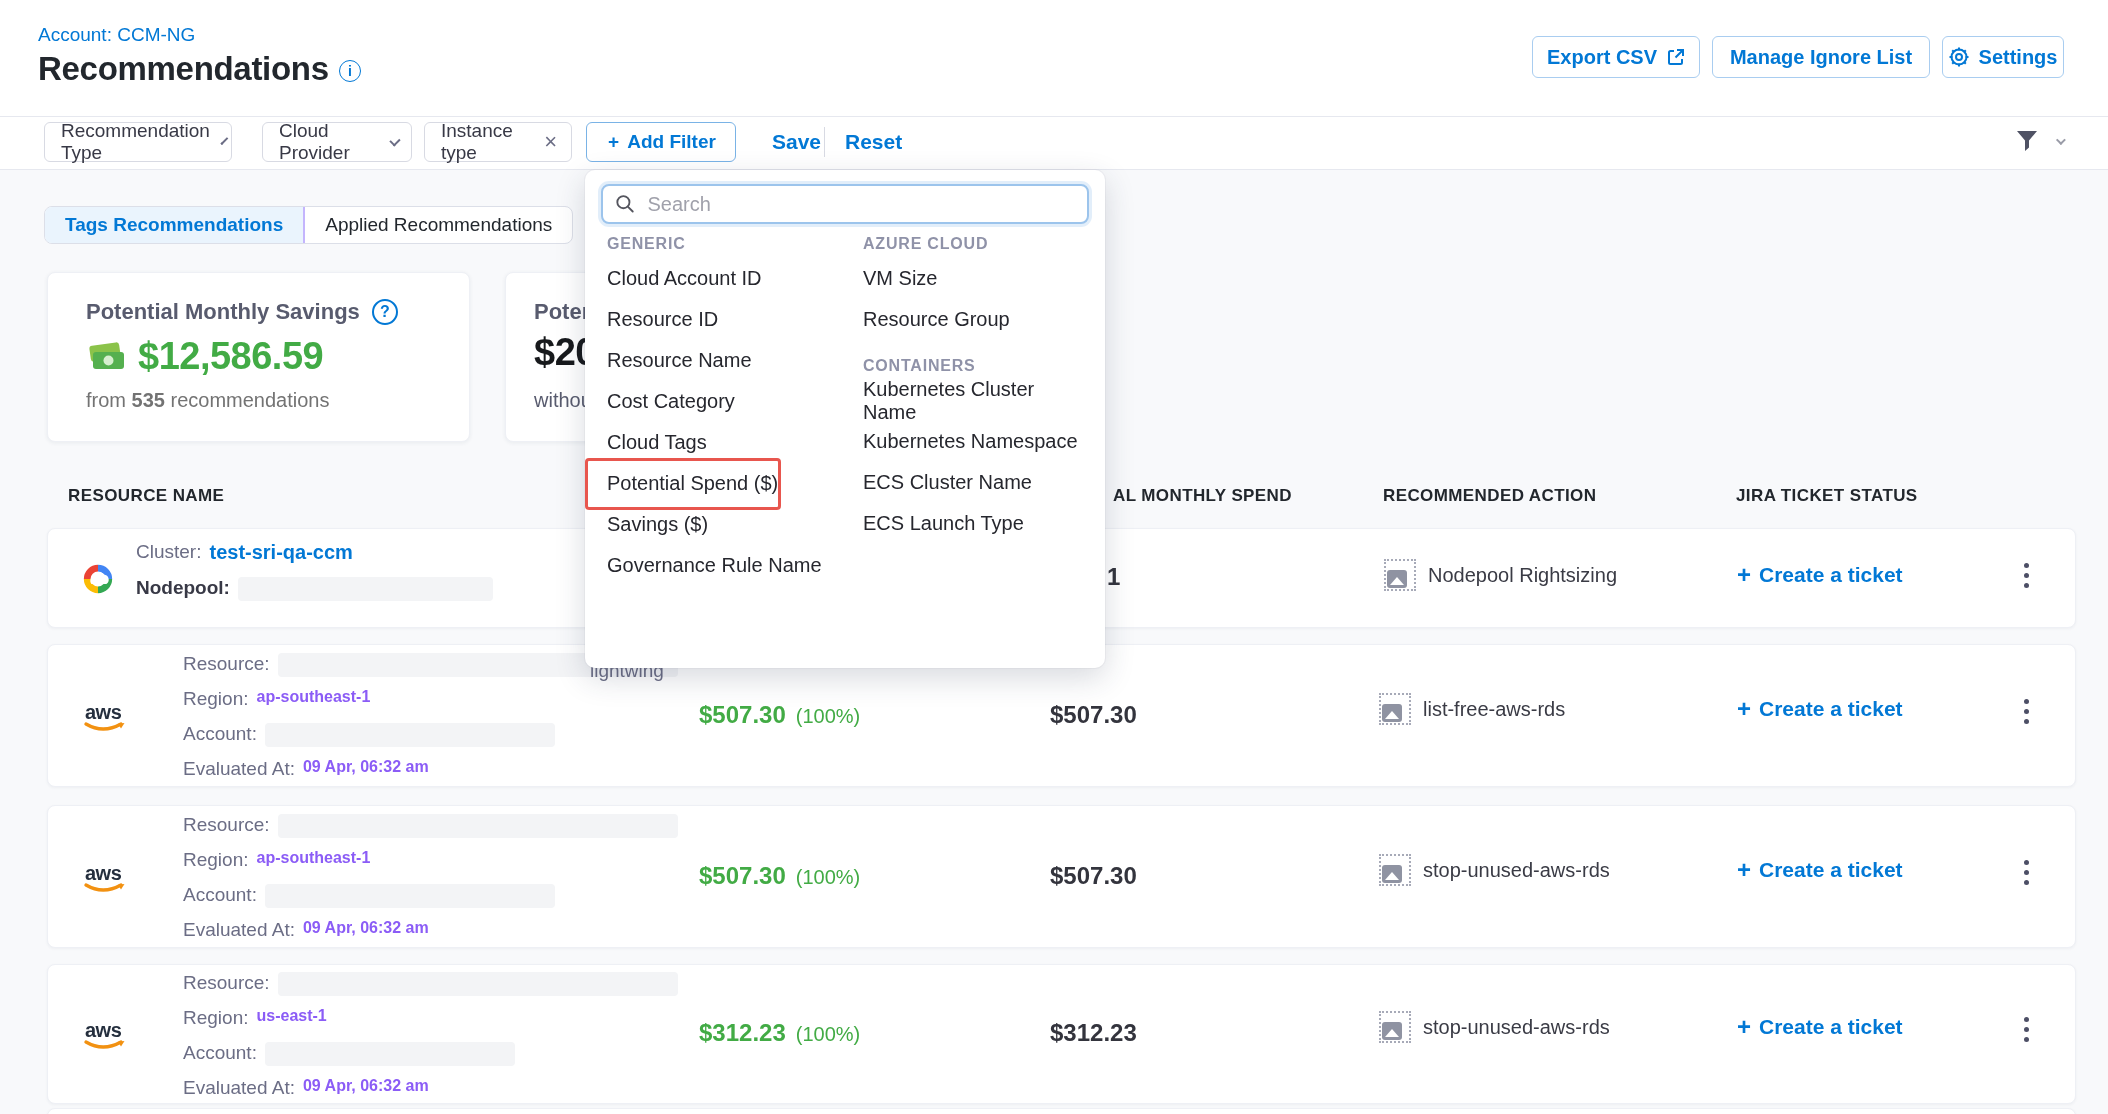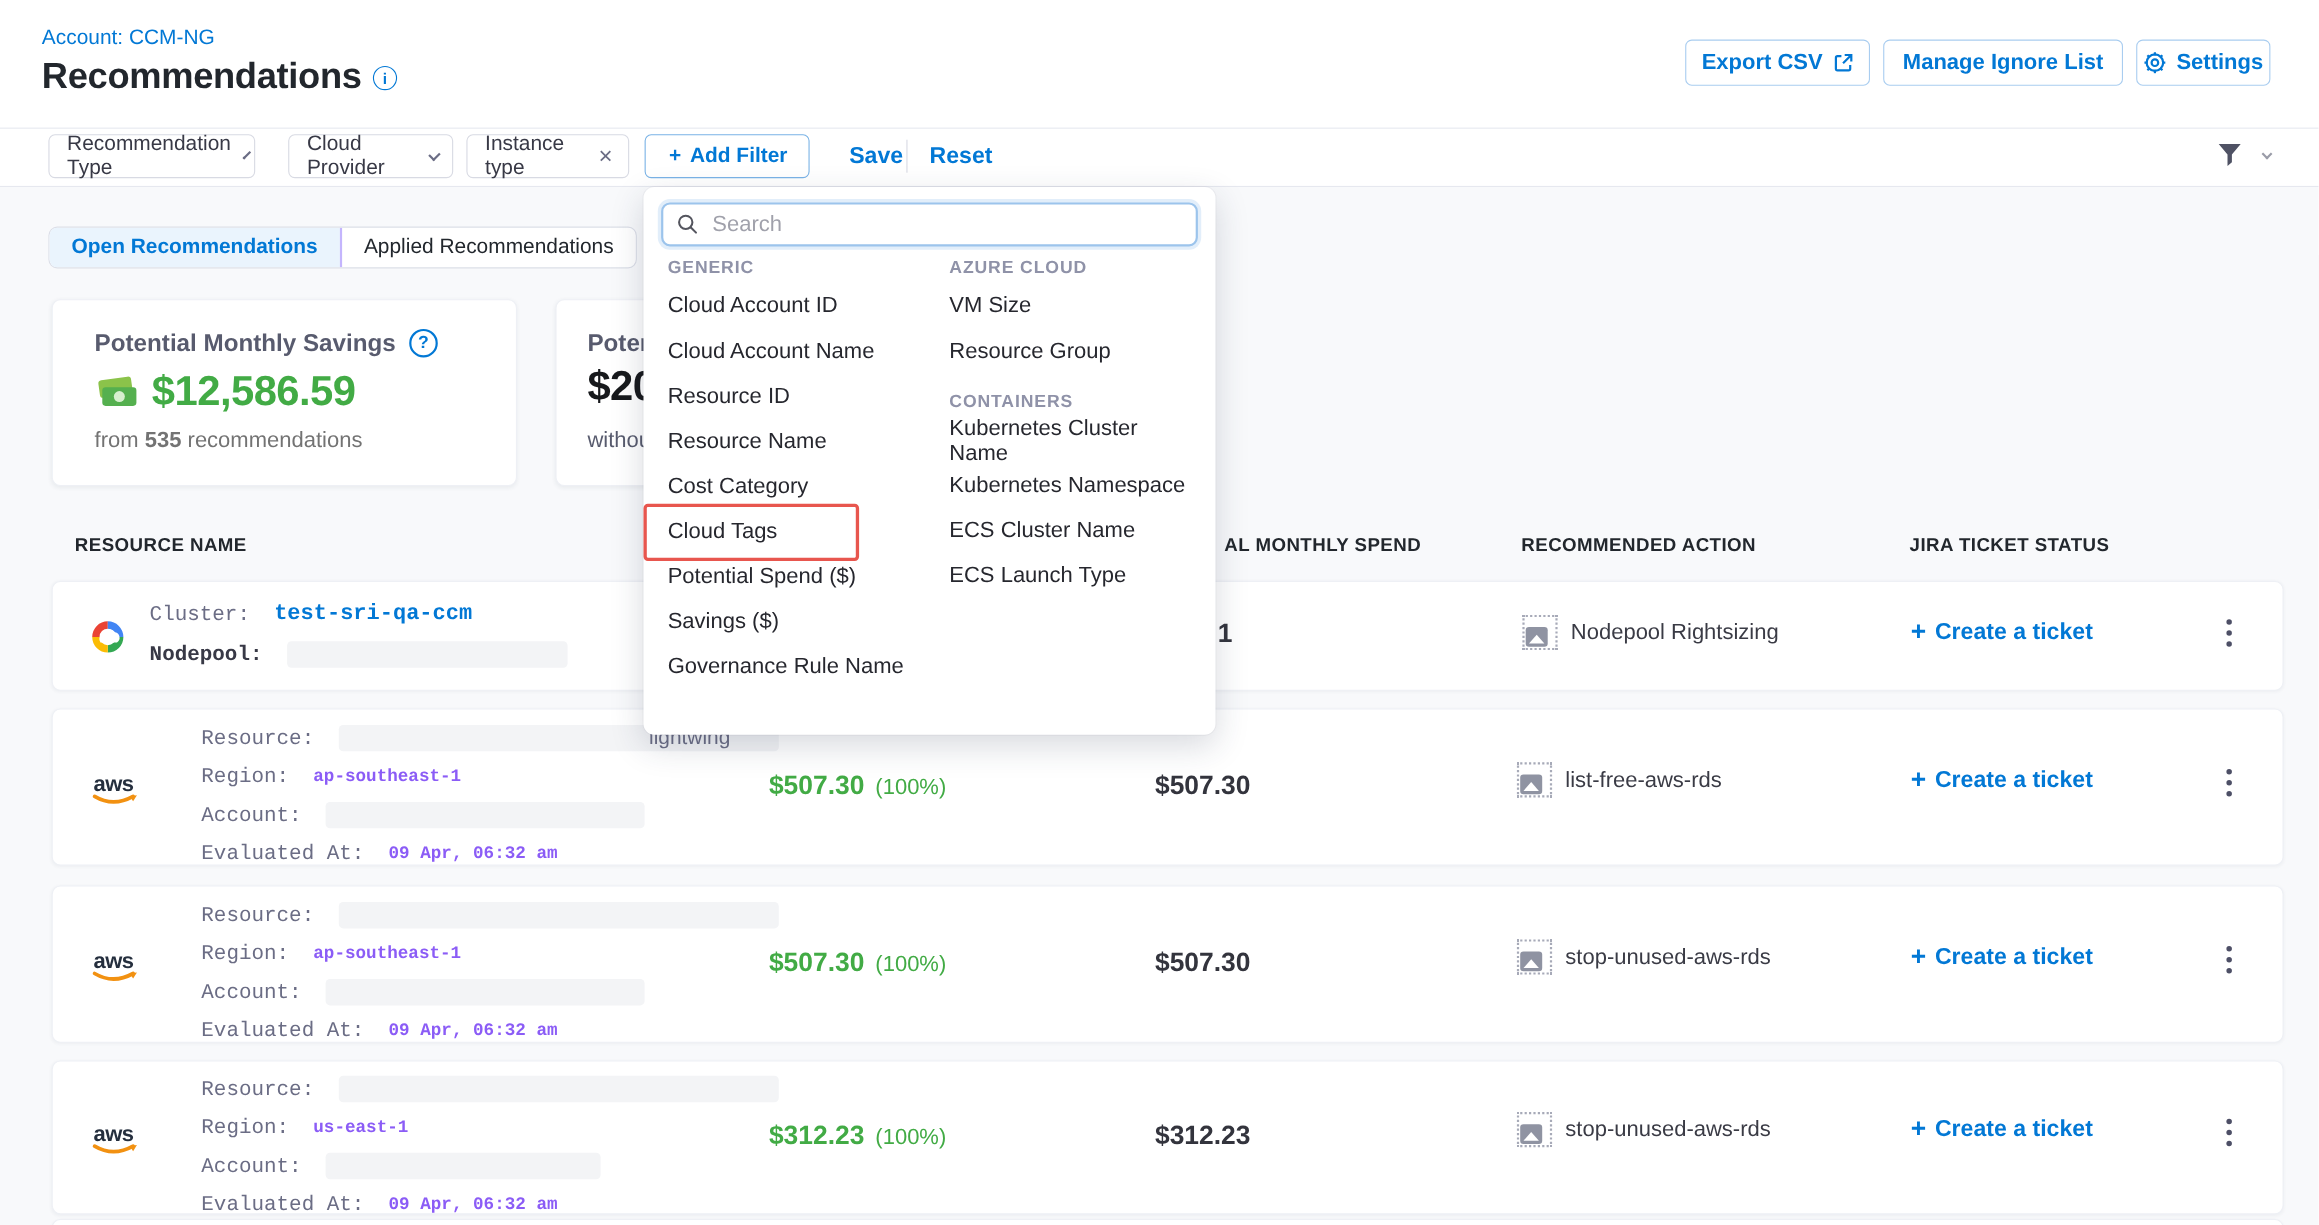--- a/index.html
+++ b/index.html
@@ -42,21 +42,21 @@
   .green { color:#42ab45; }
   .dark-amt { color:#17191c; }
   .card-sub { font-size:20px; color:#737373; }
 
   
   .th { top:486px; font-size:17px; font-weight:700; letter-spacing:.4px; color:#22272d; }
   .row { left:47px; width:2029px; background:#fff; border-radius:8px; border:1px solid #eef0f5; box-shadow:0 1px 3px rgba(35,50,70,.05); position:absolute;}
   .lbl { font-size:19px; color:#6b6d85; }
   .val { font-size:16px; font-weight:600; color:#8b5cf6; }
   .blur { display:inline-block; height:24px; background:#f3f4f6; border-radius:4px; }
-  .line { display:flex; align-items:center; gap:22px; height:35px;font-family:Liberation Mono, monospace; }
+  .line { display:flex; gap:8px; height:35px; }
   .sav-amt { font-size:24px; font-weight:800; color:#42ab45; }
   .sav-pct { font-size:20px; color:#42ab45; margin-left:10px;}
   .spend-amt { font-size:24px; font-weight:800; color:#33343d; }
   .action-cell { display:flex; align-items:center; gap:12px; font-size:20px; color:#3a3b45;}
   .jira-link { display:flex; align-items:center; gap:8px; font-size:21px; font-weight:700; color:#0278d5; cursor:pointer;}
   .jira-link .plus { font-size:24px; font-weight:600;}
   .kebab { display:flex; flex-direction:column; gap:5px; cursor:pointer; padding:4px;}
   .kebab i { width:5px; height:5px; border-radius:50%; background:#4d4f66; }
   .imgph { width:32px; height:32px; border:2px dotted #a7aab8; position:relative; display:inline-block; flex:0 0 auto;}
   .imgph b { position:absolute; left:1px; bottom:1px; width:20px; height:18px; background:#8f93a2; border-radius:3px;}
@@ -138,21 +138,21 @@
     <svg width="26" height="26" viewBox="0 0 26 26">
         <path d="M3 3 h20 l-8 9.5 v7 l-4 3.5 v-10.5 z" fill="#4f5264"></path>
       </svg>
     <span class="chev" style="width:7px;height:7px;border-color:#9a9ca8;"></span>
   </div>
 
   <div class="abs content-bg"></div>
   <div class="abs divider" style="top:169px;z-index:2;"></div>
 
   <div class="abs tabs">
-    <div class="tab active">Open Recommendations</div>
+    <div class="tab active">Tags Recommendations</div>
     <div class="tab inactive">Applied Recommendations</div>
   </div>
 
   <div class="abs card" style="left:47px;">
     <div class="abs card-title" style="left:38px;top:26px;">
       <span>Potential Monthly Savings</span>
       <span class="q-circ">?</span>
     </div>
     <div class="abs" style="left:38px;top:62px;display:flex;align-items:center;gap:10px;">
       <svg width="42" height="32" viewBox="0 0 42 32">
@@ -364,21 +364,20 @@
       <svg width="22" height="22" viewBox="0 0 22 22">
           <circle cx="9" cy="9" r="6.5" fill="none" stroke="#54555e" stroke-width="2"></circle>
           <line x1="14" y1="14" x2="19" y2="19" stroke="#54555e" stroke-width="2" stroke-linecap="round"></line>
         </svg>
       <input type="text" placeholder="Search" style="">
     </div>
 
     <div class="ddcol" style="left:22px;width:240px;">
       <div class="dd-sec">GENERIC</div>
       <div class="dd-item">Cloud Account ID</div>
-      <div class="dd-item">Cloud Account Name</div>
       <div class="dd-item">Resource ID</div>
       <div class="dd-item">Resource Name</div>
       <div class="dd-item">Cost Category</div>
       <div class="dd-item">Cloud Tags</div>
       <div class="dd-item">Potential Spend ($)</div>
       <div class="dd-item">Savings ($)</div>
       <div class="dd-item">Governance Rule Name</div>
     </div>
 
     <div class="ddcol" style="left:278px;width:230px;">

